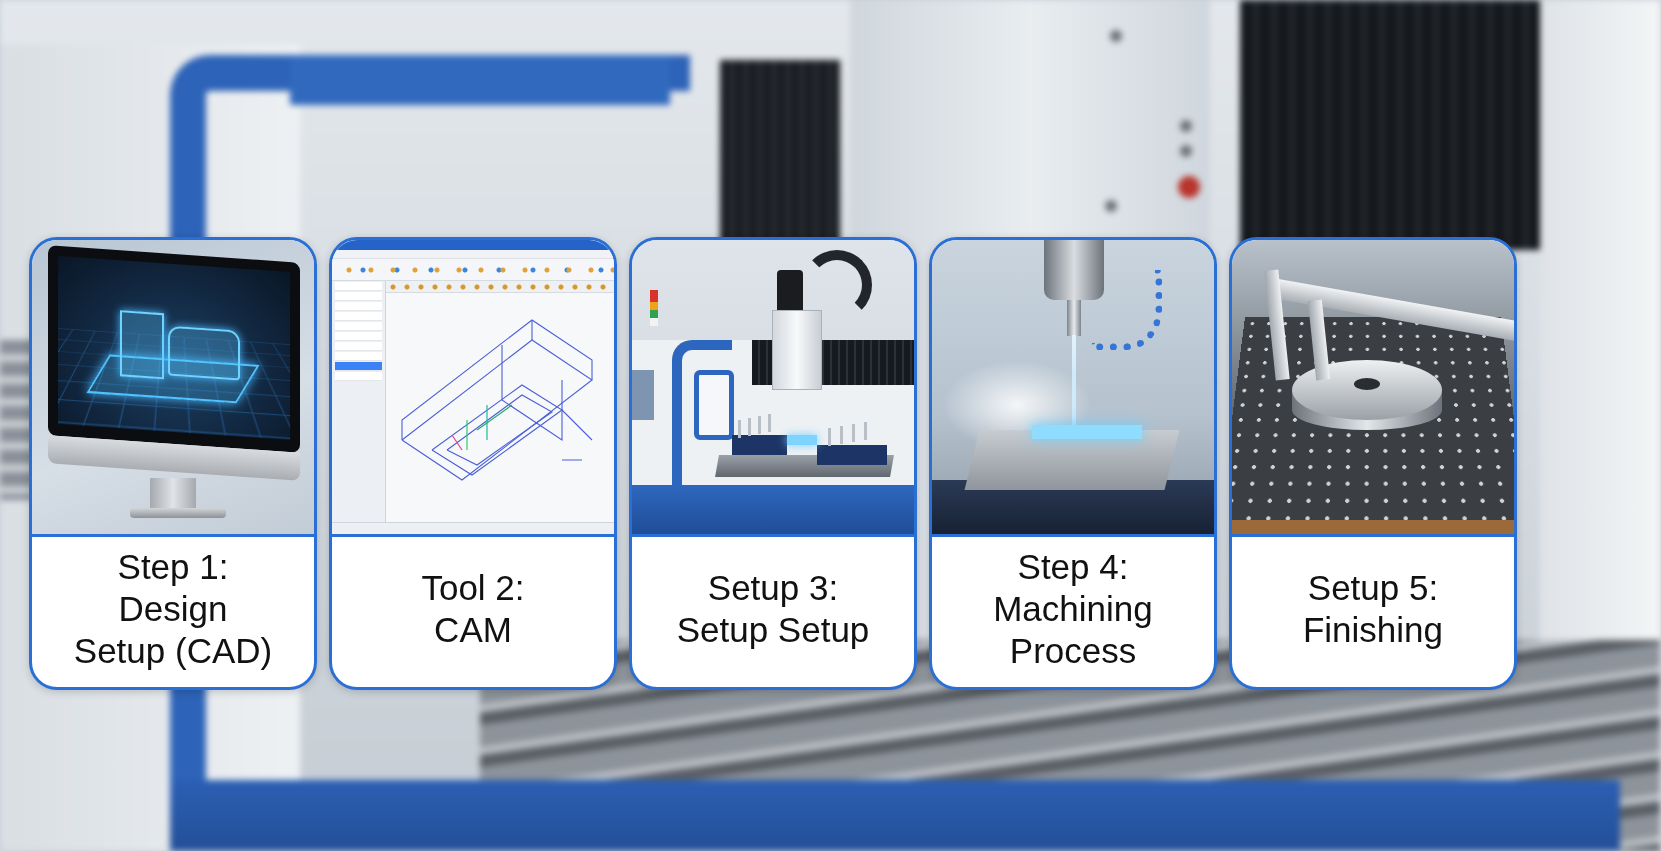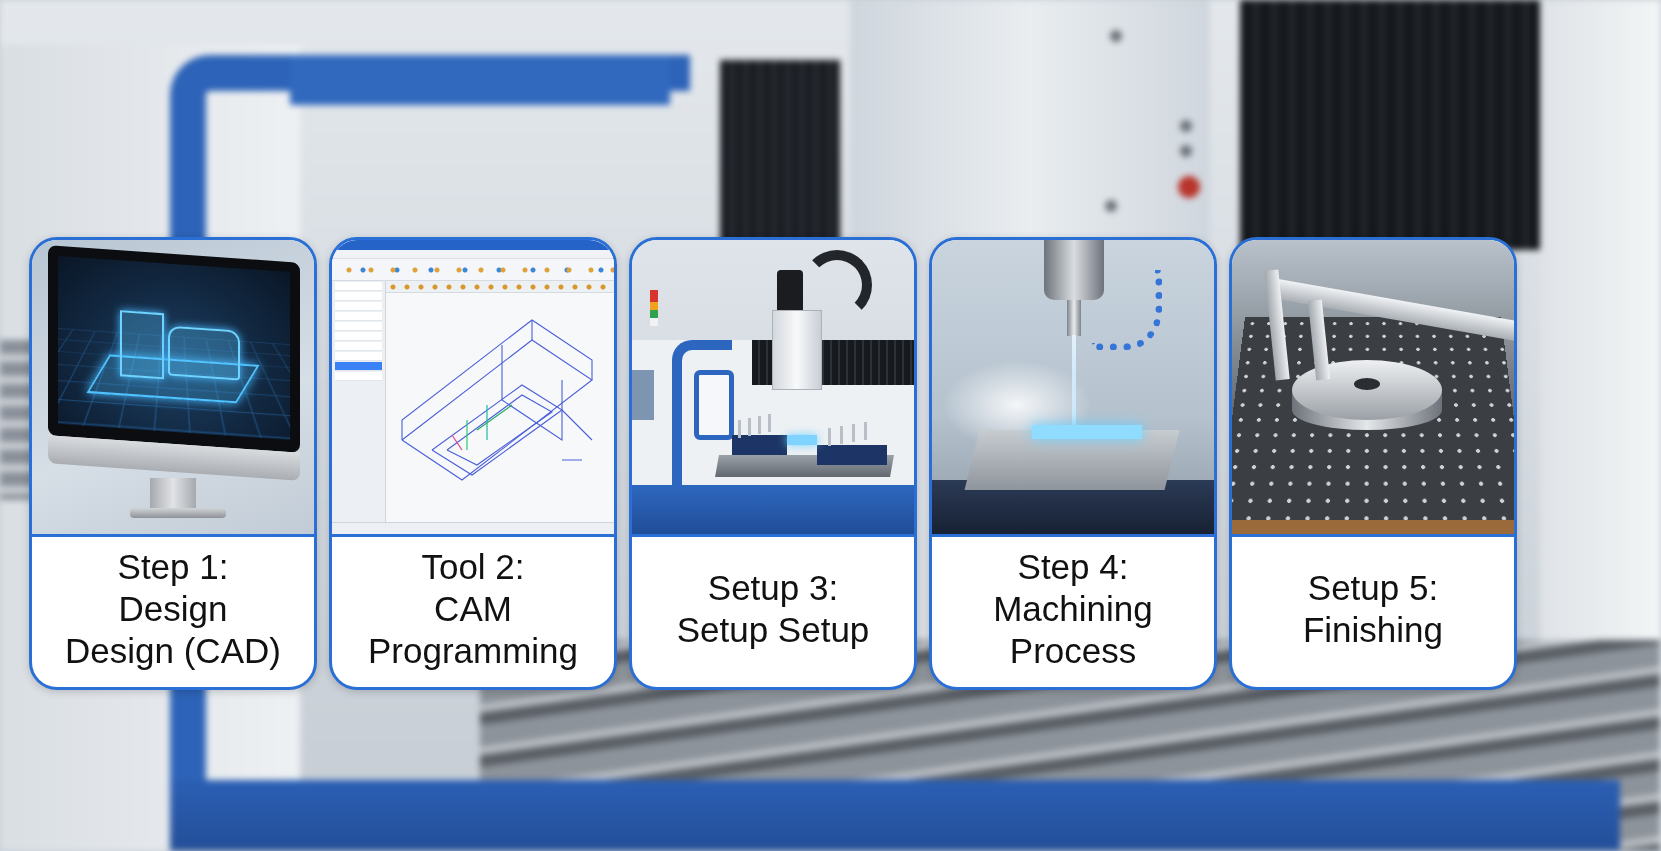--- a/index.html
+++ b/index.html
@@ -175,21 +175,21 @@
           <div class="cad-part-b"></div>
         </div>
       </div>
       <div class="monitor-chin"></div>
       <div class="monitor-stand"></div>
       <div class="monitor-foot"></div>
     </div>
     <div class="card-caption">
       <span>Step 1:</span>
       <span>Design</span>
-      <span>Design (CAD)</span>
+      <span>Setup (CAD)</span>
     </div>
   </div>
 
   <div class="card">
     <div class="card-image ill-2">
       <div class="cam-title"></div>
       <div class="cam-menu"></div>
       <div class="cam-ribbon"></div>
       <div class="cam-sidebar">
         <div class="cam-side-row"></div>
@@ -220,21 +220,20 @@
           <line x1="95" y1="105" x2="95" y2="140" stroke="#1abc9c"></line>
           <line x1="60" y1="135" x2="70" y2="150" stroke="#e84393"></line>
           <line x1="85" y1="130" x2="120" y2="105" stroke="#27ae60"></line>
         </g>
       </svg>
       <div class="cam-status"></div>
     </div>
     <div class="card-caption">
       <span>Tool 2:</span>
       <span>CAM</span>
-      <span>Programming</span>
     </div>
   </div>
 
   <div class="card">
     <div class="card-image ill-3">
       <div class="m3-body"></div>
       <div class="m3-beacon"></div>
       <div class="m3-panel"></div>
       <div class="m3-blue-door"></div>
       <div class="m3-window"></div>

